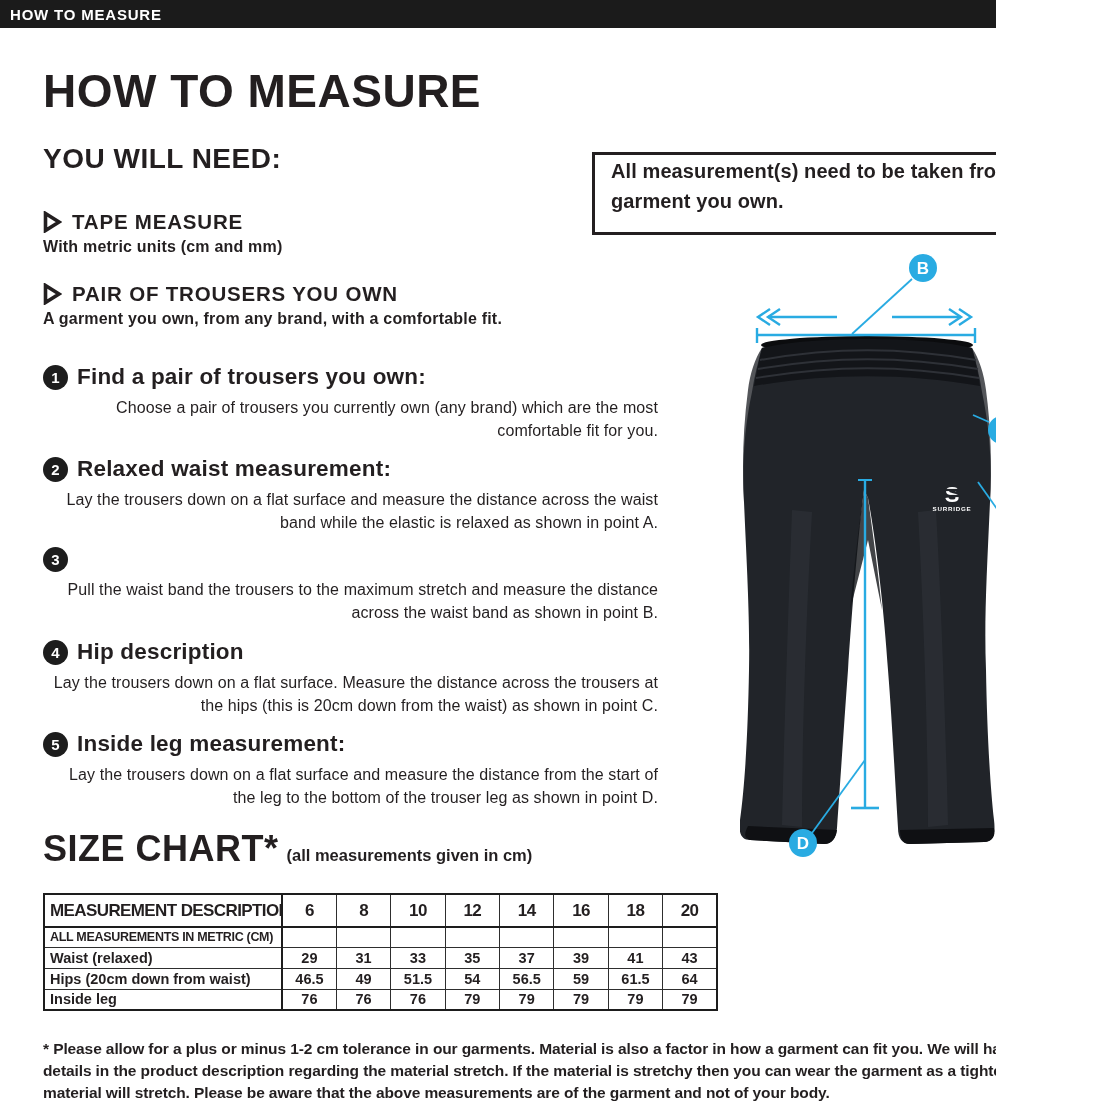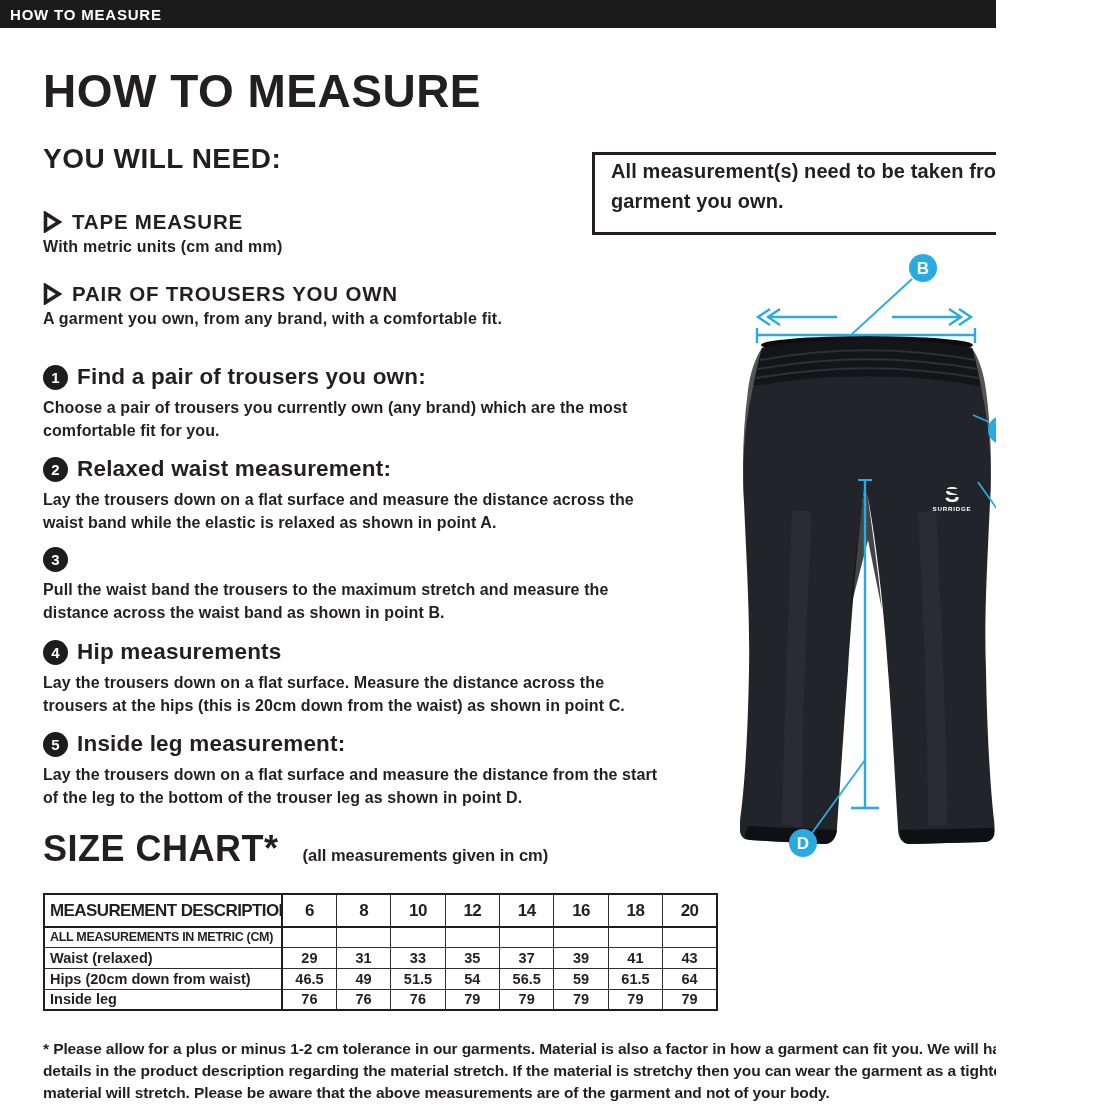--- a/index.html
+++ b/index.html
@@ -35,32 +35,32 @@
   .step { position:absolute; left:43px; width:615px; }
   .step.s1 { top:364px; } .step.s2 { top:456px; } .step.s3 { top:547px; }
   .step.s4 { top:639px; } .step.s5 { top:731px; }
   .step-head { display:flex; align-items:center; gap:9px; }
   .step-num {
     width:25px; height:25px; border-radius:50%; background:#1d1d1d; color:#fff;
     font-size:15px; font-weight:700; display:flex; align-items:center;
     justify-content:center; flex:0 0 auto;
   }
   .step-title { font-size:22.5px; font-weight:800; letter-spacing:0.2px; }
-  .step-desc { margin-top:6px; font-size:16px; font-weight:700; line-height:1.45; letter-spacing:0.1px; }
+  .step-desc { margin-top:6px; font-size:16px; font-weight:400; line-height:1.45; letter-spacing:0.1px;text-align:right; }
   
   .notice-box {
     position:absolute; left:592px; top:152px; width:483px; height:83px;
     border:3px solid #231f20; padding:1px 16px; font-size:20px; font-weight:700;
     line-height:1.5; letter-spacing:0.1px;
   }
   
   .diagram { position:absolute; left:740px; top:240px; width:350px; height:660px; }
   
   .size-chart-head {
-    position:absolute; left:43px; top:828px; display:flex; align-items:baseline; gap:24px;
+    position:absolute; left:43px; top:828px; display:flex; align-items:baseline; gap:8px;
   }
   .size-chart-title { font-size:36px; font-weight:800; letter-spacing:0.5px; }
   .size-chart-sub { font-size:16.5px; font-weight:700; }
   .size-table {
     position:absolute; left:43px; top:893px; width:675px;
     border-collapse:collapse; table-layout:fixed; border:2px solid #1d1d1d;
   }
   .size-table col.c0 { width:238px; }
   .size-table th, .size-table td {
     border:1px solid #2e2e2e; padding:0 5px; overflow:hidden; white-space:nowrap;
@@ -140,21 +140,21 @@
   </div>
   <div class="step s3">
     <div class="step-head">
       <div class="step-num">3</div>
     </div>
     <div class="step-desc">Pull the waist band the trousers to the maximum stretch and measure the distance across the waist band as shown in point B.</div>
   </div>
   <div class="step s4">
     <div class="step-head">
       <div class="step-num">4</div>
-      <div class="step-title">Hip measurements</div>
+      <div class="step-title">Hip description</div>
     </div>
     <div class="step-desc">Lay the trousers down on a flat surface. Measure the distance across the trousers at the hips (this is 20cm down from the waist) as shown in point C.</div>
   </div>
   <div class="step s5">
     <div class="step-head">
       <div class="step-num">5</div>
       <div class="step-title">Inside leg measurement:</div>
     </div>
     <div class="step-desc">Lay the trousers down on a flat surface and measure the distance from the start of the leg to the bottom of the trouser leg as shown in point D.</div>
   </div>

